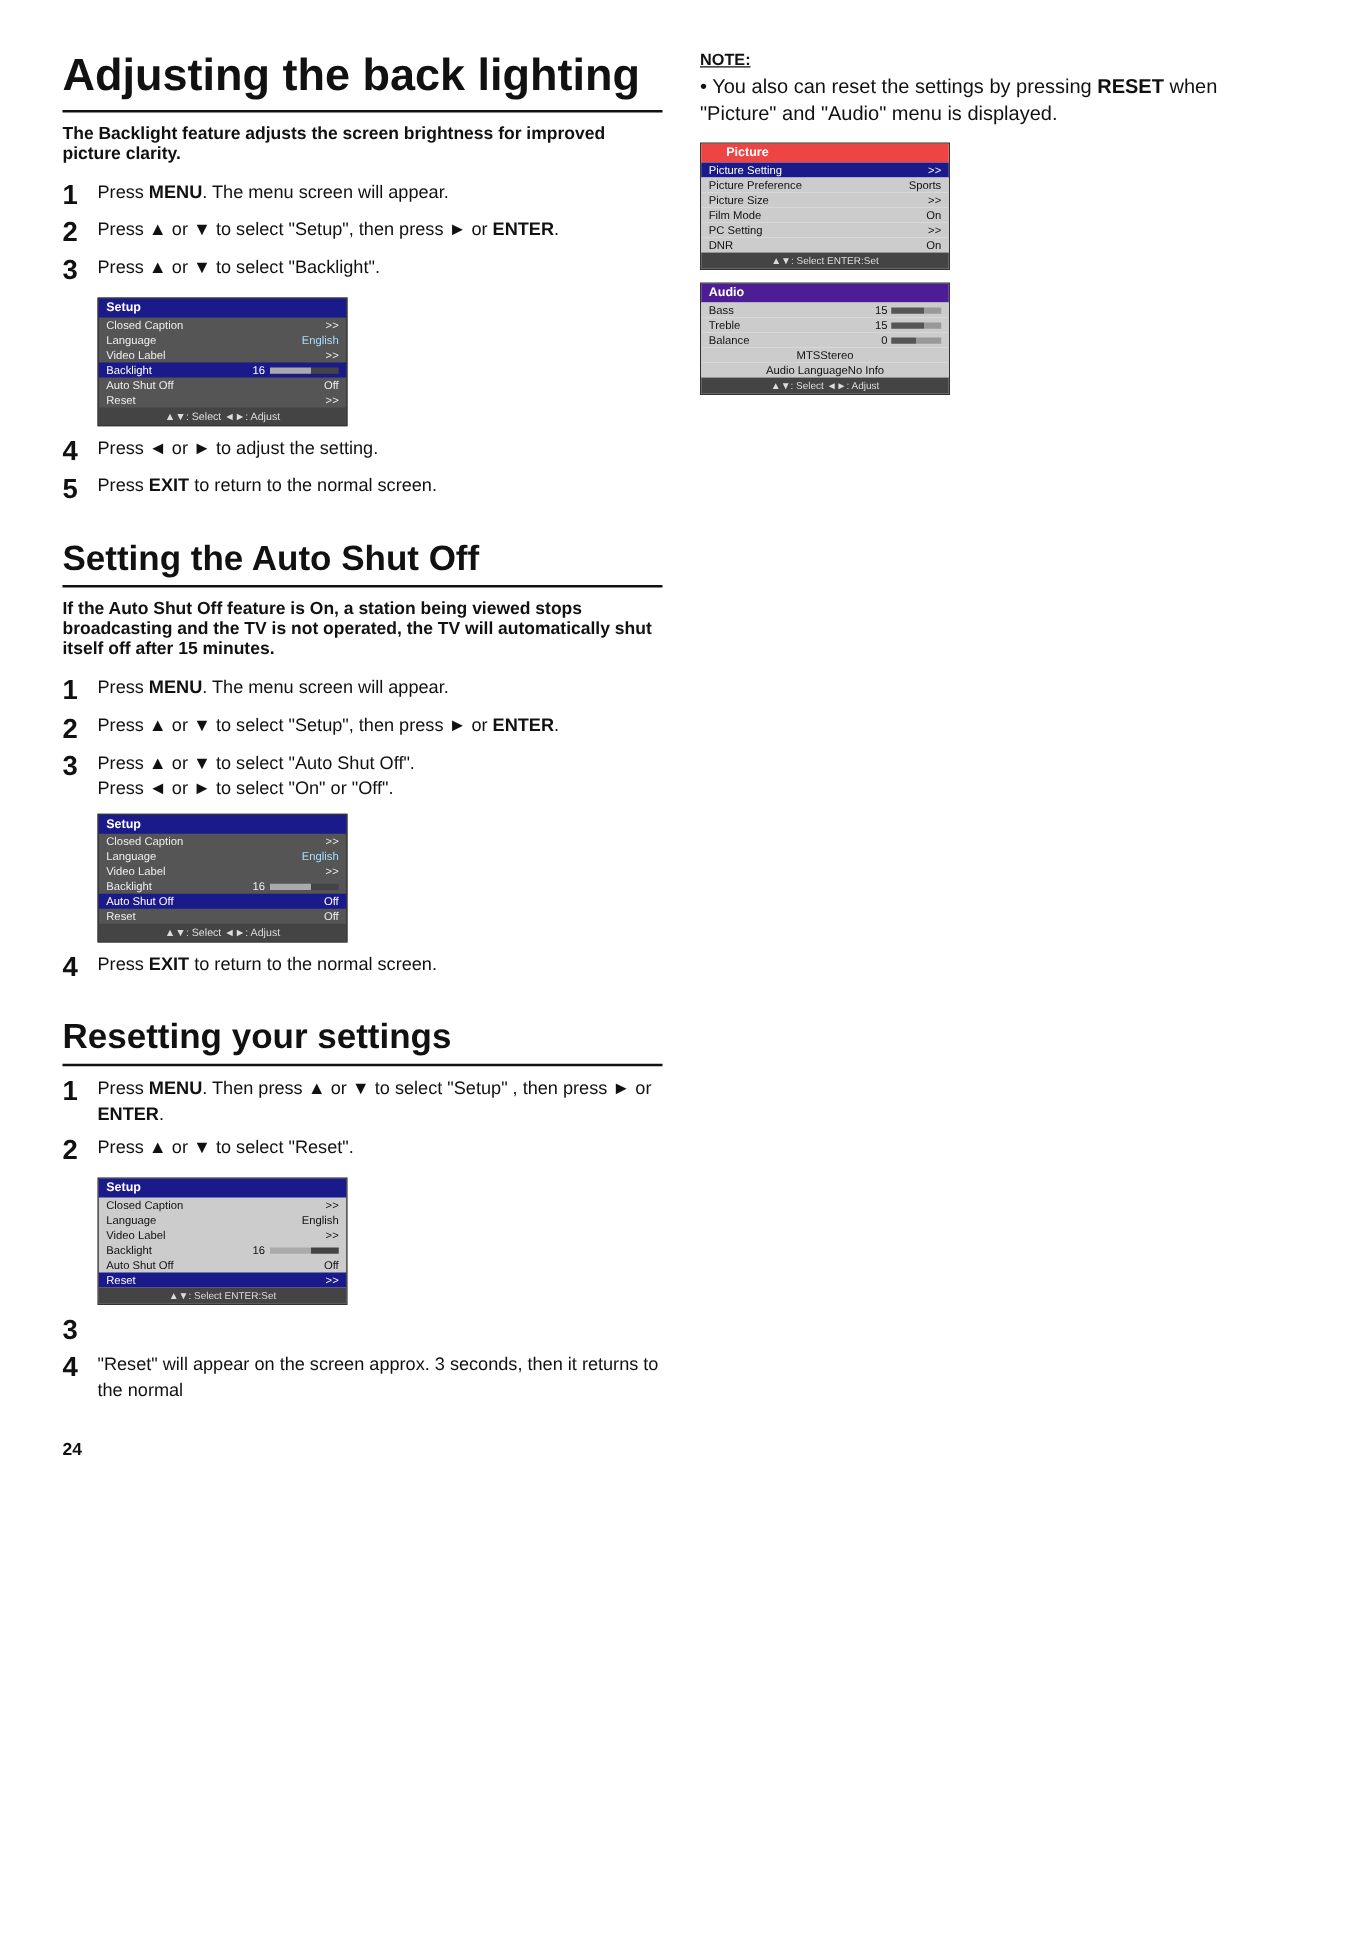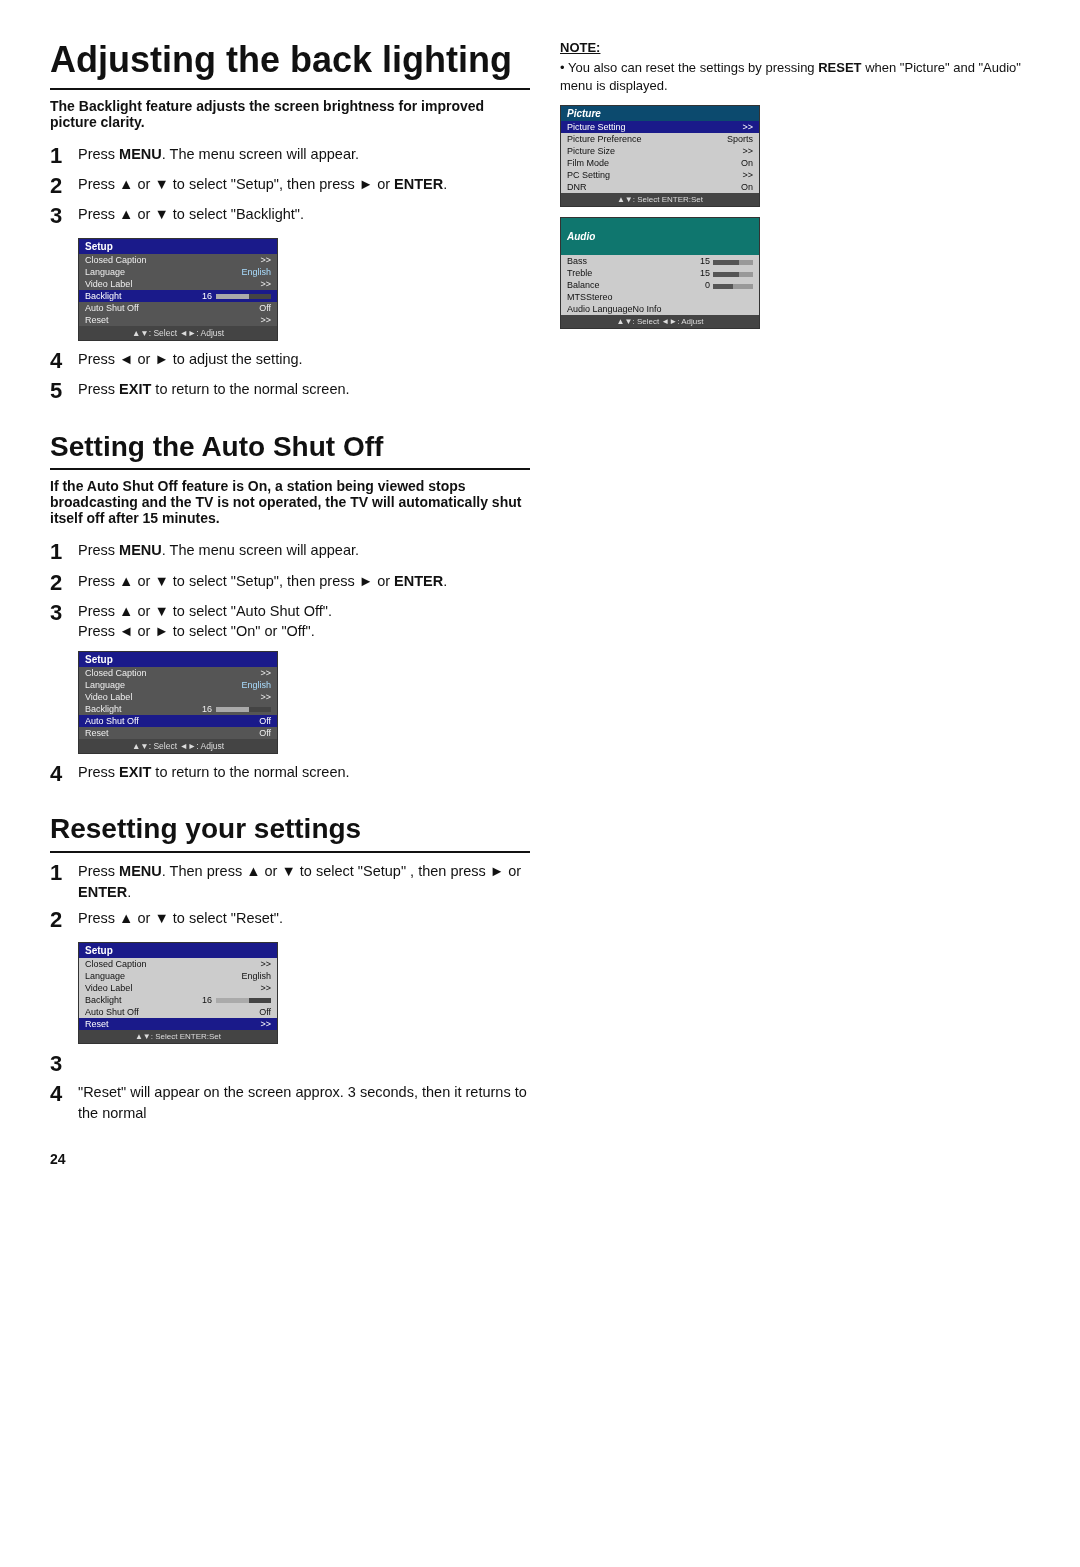--- a/index.html
+++ b/index.html
@@ -121,67 +121,65 @@
     .note-section {
       margin-top: 0;
     }
     .note-title {
       font-weight: bold;
       font-size: 13px;
       text-decoration: underline;
       margin-bottom: 4px;
     }
     .note-text {
-      font-size: 13px;
+      font-size: 16px;
       line-height: 1.4;
       margin-bottom: 10px;
     }
     .picture-box, .audio-box {
       width: 200px;
       font-size: 9px;
       margin-bottom: 10px;
       border: 1px solid #333;
     }
     .picture-box .box-title {
-      background: #0c4a6e;
+      background: #ef4444;
       color: #fff;
       font-weight: bold;
       font-size: 10px;
-      padding: 2px 6px;
-      font-style: italic;
+      padding: 2px 20px;
     }
     .picture-box .box-row {
       display: flex;
       justify-content: space-between;
       padding: 1px 6px;
       color: #111;
       background: #ccc;
     }
     .picture-box .box-row.highlighted {
       background: #1a1a8a;
       color: #fff;
     }
     .picture-box .box-footer {
       background: #444;
       font-size: 8px;
       padding: 2px 6px;
       color: #ddd;
       text-align: center;
     }
     .audio-box .box-title {
-      background: #0f766e;
+      background: #4c1d95;
       color: #fff;
       font-weight: bold;
       font-size: 10px;
-      padding: 13px 6px;
-      font-style: italic;
+      padding: 2px 6px;
     }
     .audio-box .box-row {
       display: flex;
-      justify-content: flex-start;
+      justify-content: center;
       padding: 1px 6px;
       color: #111;
       background: #ccc;
     }
     .audio-box .box-footer {
       background: #444;
       font-size: 8px;
       padding: 2px 6px;
       color: #ddd;
       text-align: center;

